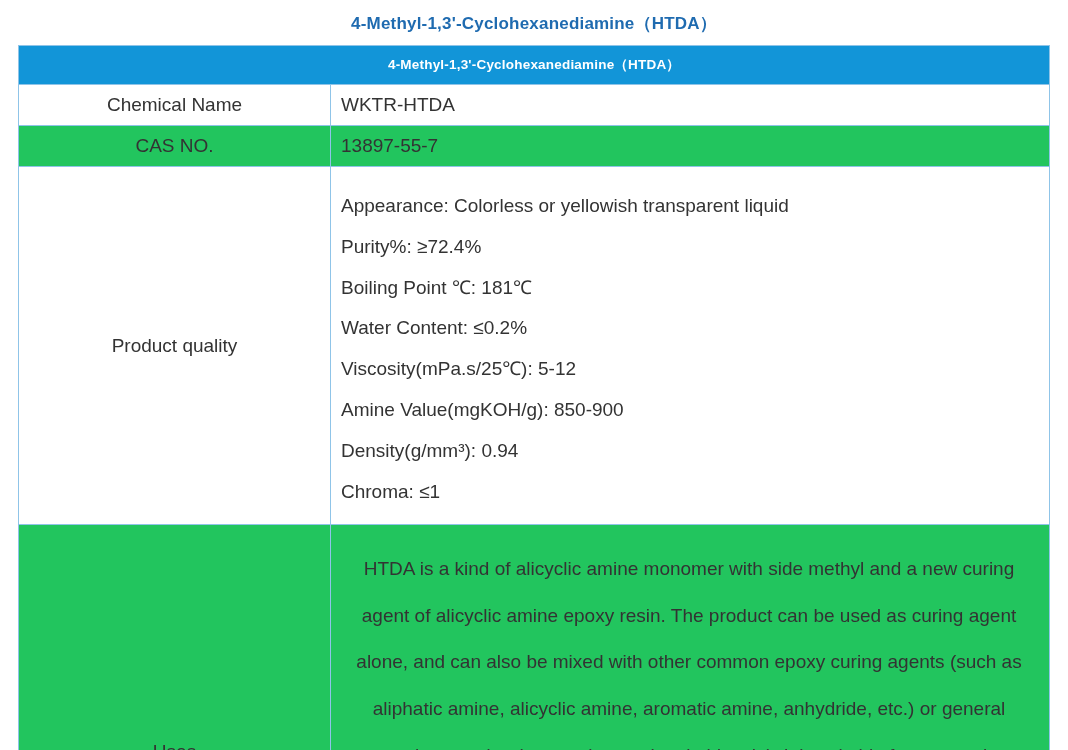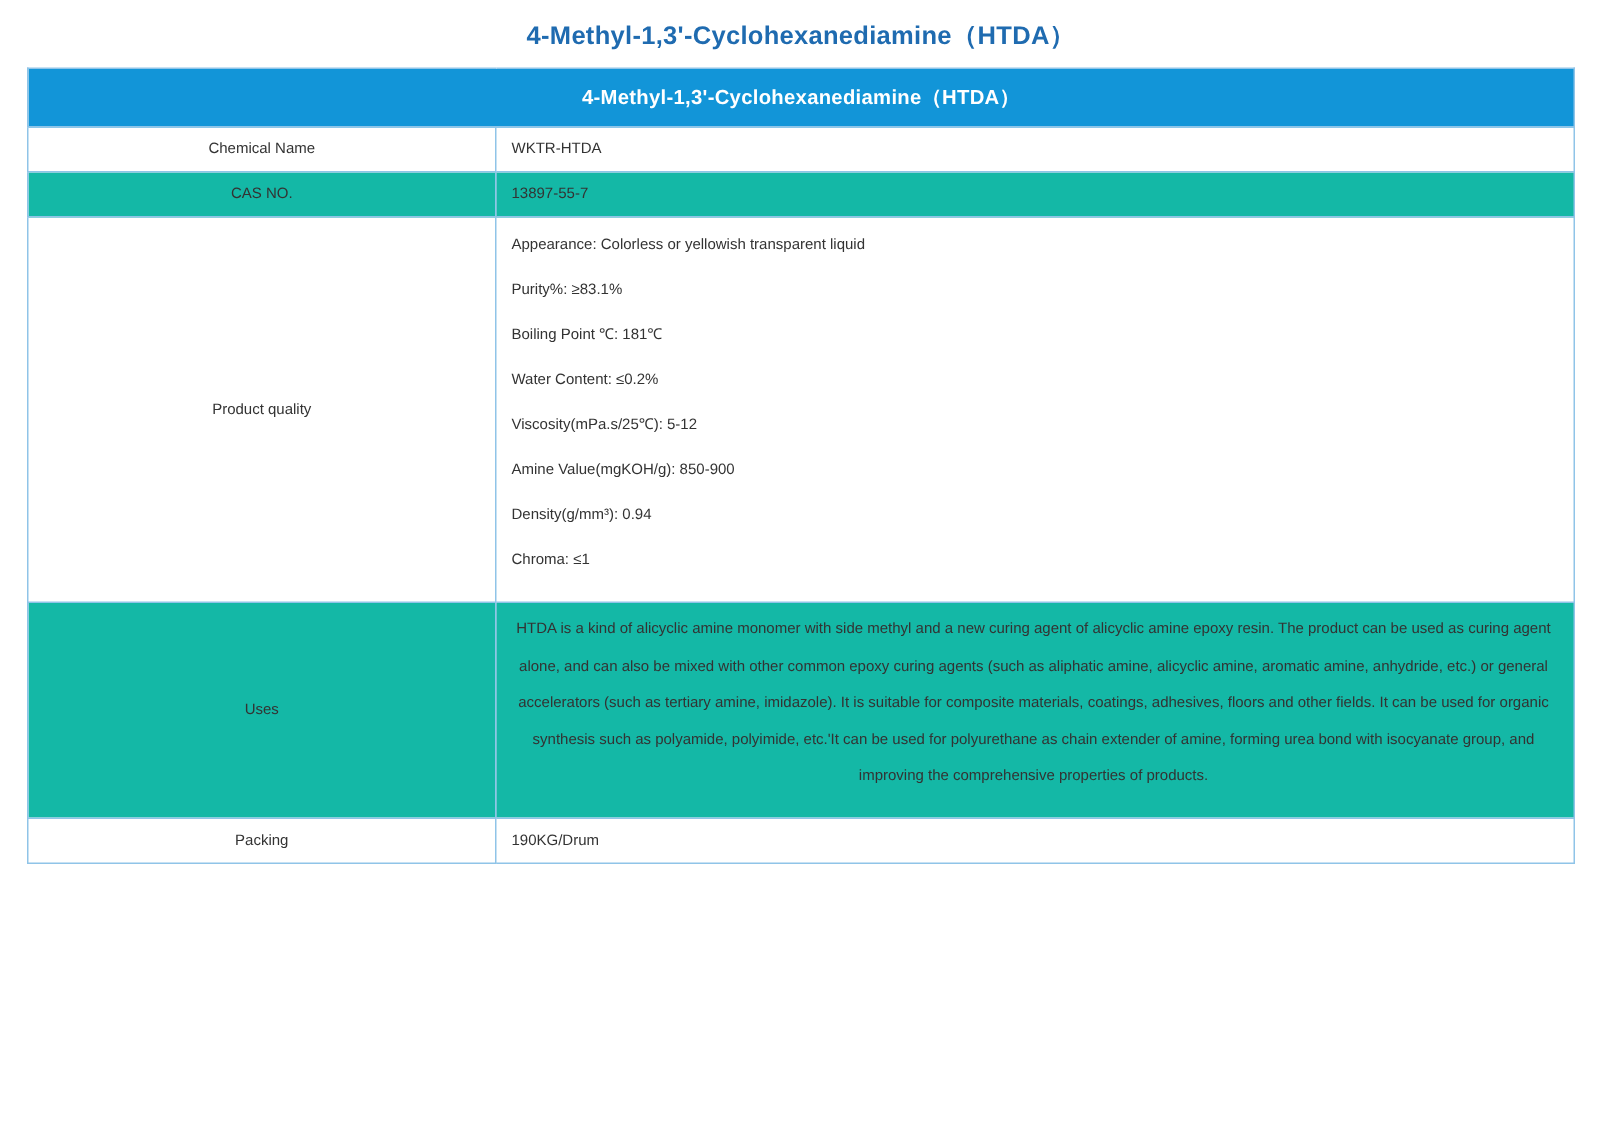--- a/index.html
+++ b/index.html
@@ -31,21 +31,21 @@
     width: 1032px;
     margin: 0 18px;
     border-collapse: collapse;
     table-layout: fixed;
     border: 1px solid #8fc4e8;
   }
   table.spec th,
   table.spec td {
     border: 1px solid #8fc4e8;
     vertical-align: middle;
-    font-size: 10px;
+    font-size: 19px;
   }
   tr.header-row th {
     background: #1295d8;
     color: #ffffff;
     font-weight: bold;
     font-size: 13.5px;
     text-align: center;
     padding: 10px 6px;
     letter-spacing: 0.2px;
   }
@@ -54,39 +54,39 @@
     text-align: center;
     padding: 9px 8px;
     color: #333333;
   }
   td.value {
     padding: 9px 10px 9px 10px;
     color: #333333;
     text-align: left;
   }
   tr.alt td {
-    background: #14b8a6;
+    background: #22c55e;
   }
   .quality-list {
     margin: 0;
     padding: 0;
     list-style: none;
   }
   .quality-list li {
     padding: 9px 0;
     line-height: 1.2;
   }
   .uses-para {
     margin: 0;
     padding: 2px 2px 2px 0;
     line-height: 2.45;
     text-align: center;
   }
   td.tall {
-    padding-top: 4px;
+    padding-top: 19px;
     padding-bottom: 12px;
   }
 </style>
 </head>
 <body>
 
 <div class="page">
 
   <div class="page-title">4-Methyl-1,3'-Cyclohexanediamine（HTDA）</div>
 
@@ -108,21 +108,21 @@
       <tr class="alt">
         <td class="label">CAS NO.</td>
         <td class="value">13897-55-7</td>
       </tr>
 
       <tr>
         <td class="label">Product quality</td>
         <td class="value tall">
           <ul class="quality-list">
             <li>Appearance: Colorless or yellowish transparent liquid</li>
-            <li>Purity%: ≥83.1%</li>
+            <li>Purity%: ≥72.4%</li>
             <li>Boiling Point ℃: 181℃</li>
             <li>Water Content: ≤0.2%</li>
             <li>Viscosity(mPa.s/25℃): 5-12</li>
             <li>Amine Value(mgKOH/g): 850-900</li>
             <li>Density(g/mm³): 0.94</li>
             <li>Chroma: ≤1</li>
           </ul>
         </td>
       </tr>
 

